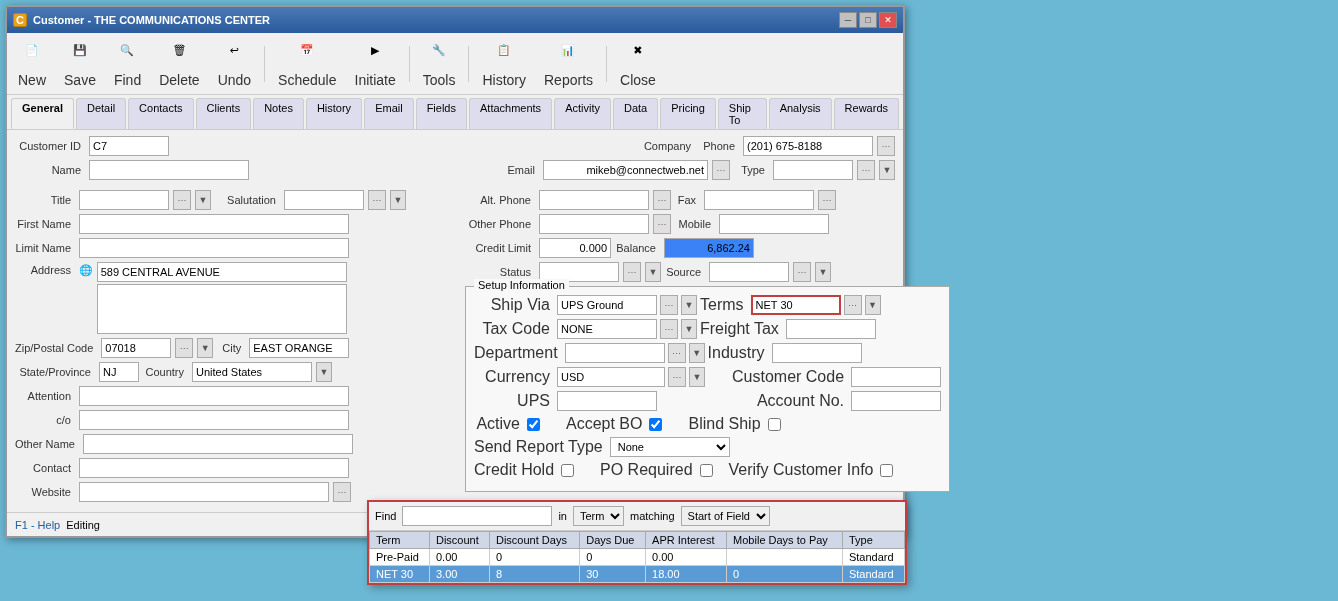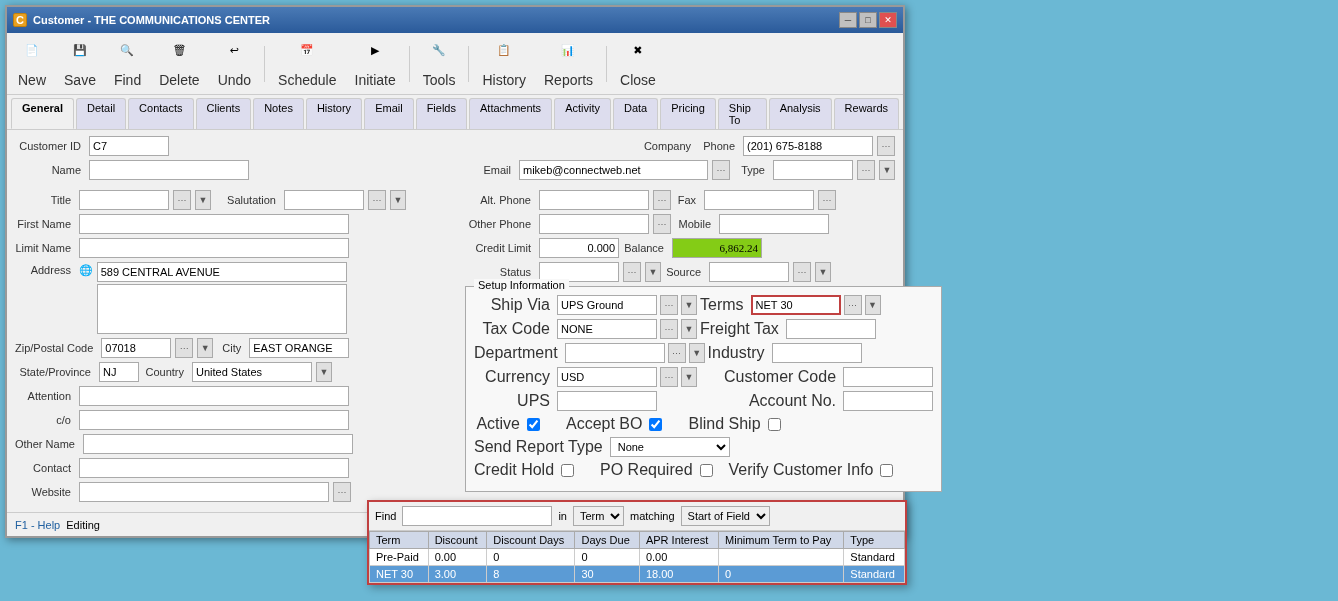--- a/index.html
+++ b/index.html
@@ -17,21 +17,21 @@
     .tool-icon { width: 22px; height: 22px; display: flex; align-items: center; justify-content: center; }
     .tool-label { font-size: 14px; color: #333; margin-top: 11px; }
     .toolbar-sep { width: 1px; background: #ccc; height: 36px; margin: 0 2px; }
     .tabs { background: #f0f0f0; padding: 3px 4px 0; display: flex; gap: 2px; border-bottom: 1px solid #ccc; }
     .tab { padding: 3px 10px; border: 1px solid #ccc; border-bottom: none; background: #dde; cursor: pointer; border-radius: 3px 3px 0 0; font-size: 11px; }
     .tab.active { background: #f0f0f0; border-bottom: 1px solid #f0f0f0; font-weight: bold; }
     .content { background: #f0f0f0; padding: 6px 8px; }
     .form-row { display: flex; align-items: center; margin-bottom: 4px; gap: 4px; }
     .form-label { color: #333; min-width: 70px; text-align: right; padding-right: 4px; white-space: nowrap; }
     .form-input { border: 1px solid #aaa; background: white; height: 20px; padding: 1px 3px; font-size: 11px; }
-    .form-input.readonly { background: #84cc16; font-family: Liberation Serif, serif; }
+    .form-input.readonly { background: #3b82f6; }
     .btn-dots { background: #e0e0e0; border: 1px solid #aaa; width: 18px; height: 20px; cursor: pointer; display: flex; align-items: center; justify-content: center; font-size: 9px; color: #555; }
     .btn-dropdown { background: #e0e0e0; border: 1px solid #aaa; width: 16px; height: 20px; cursor: pointer; display: flex; align-items: center; justify-content: center; font-size: 9px; color: #555; }
     .two-col { display: flex; gap: 20px; }
     .left-col { flex: 0 0 430px; }
     .right-col { flex: 1; }
     .status-bar { background: #f0f0f0; border-top: 1px solid #ccc; padding: 3px 8px; display: flex; align-items: center; justify-content: space-between; height: 24px; }
     .status-left { display: flex; align-items: center; gap: 6px; }
     .status-help { color: #2060a0; font-size: 11px; }
     .nav-controls { display: flex; align-items: center; gap: 3px; }
     .nav-btn { width: 18px; height: 18px; border: 1px solid #aaa; background: #e0e0e0; cursor: pointer; display: flex; align-items: center; justify-content: center; font-size: 10px; color: #555; }
@@ -159,21 +159,21 @@
       <span class="form-label" style="min-width:40px;">Phone</span>
       <input class="form-input" style="width: 130px;" value="(201) 675-8188">
       <div class="btn-dots">···</div>
     </div>
 
     <div class="form-row">
       <span class="form-label">Name</span>
       <input class="form-input" style="width: 160px;" value="">
       <span style="flex:1;"></span>
       <span class="form-label">Email</span>
-      <input class="form-input" style="width: 189px;" value="mikeb@connectweb.net">
+      <input class="form-input" style="width: 165px; text-align: right;" value="mikeb@connectweb.net">
       <div class="btn-dots">···</div>
       <span class="form-label" style="min-width:35px;">Type</span>
       <input class="form-input" style="width: 80px;" value="">
       <div class="btn-dots">···</div>
       <div class="btn-dropdown">▼</div>
     </div>
 
     <div style="height:6px;"></div>
 
     <div class="two-col">
@@ -268,21 +268,21 @@
         <div class="form-row">
           <span class="form-label" style="min-width:70px;">Other Phone</span>
           <input class="form-input" style="width: 110px;" value="">
           <div class="btn-dots">···</div>
           <span class="form-label" style="min-width:40px;">Mobile</span>
           <input class="form-input" style="width: 110px;" value="">
         </div>
 
         <div class="form-row">
           <span class="form-label" style="min-width:70px;">Credit Limit</span>
-          <input class="form-input" style="width: 80px; text-align: right;" value="0.000">
+          <input class="form-input" style="width: 72px; text-align: right;" value="0.000">
           <span class="form-label" style="min-width:45px;">Balance</span>
           <input class="form-input readonly" style="width: 90px; text-align: right;" value="6,862.24">
         </div>
 
         <div class="form-row">
           <span class="form-label" style="min-width:70px;">Status</span>
           <input class="form-input" style="width: 80px;" value="">
           <div class="btn-dots">···</div>
           <div class="btn-dropdown">▼</div>
           <span class="form-label" style="min-width:40px;">Source</span>
@@ -318,21 +318,21 @@
             <span class="inner-label">Department</span>
             <input class="inner-input" style="width: 100px;" value="">
             <div class="btn-dots">···</div>
             <div class="btn-dropdown">▼</div>
             <span class="inner-label" style="min-width:50px;">Industry</span>
             <input class="inner-input" style="width: 90px;" value="">
           </div>
 
           <div class="inner-row">
             <span class="inner-label">Currency</span>
-            <input class="inner-input" style="width: 100px;" value="USD">
+            <input class="inner-input" style="width: 108px;" value="USD">
             <div class="btn-dots">···</div>
             <div class="btn-dropdown">▼</div>
             <span class="inner-label" style="min-width:80px;margin-left:24px;">Customer Code</span>
             <input class="inner-input" style="width: 90px;" value="">
           </div>
 
 
           <div class="inner-row">
             <span class="inner-label">UPS</span>
             <input class="inner-input" style="width: 100px;" value="">
@@ -386,21 +386,21 @@
         </select>
       </div>
       <table class="popup-table">
         <thead>
           <tr>
             <th>Term</th>
             <th>Discount</th>
             <th>Discount Days</th>
             <th>Days Due</th>
             <th>APR Interest</th>
-            <th>Minimum Term to Pay</th>
+            <th>Mobile Days to Pay</th>
             <th>Type</th>
           </tr>
         </thead>
         <tbody id="popup-tbody">
         <tr>
               <td>Pre-Paid</td>
               <td>0.00</td>
               <td>0</td>
               <td>0</td>
               <td>0.00</td>

